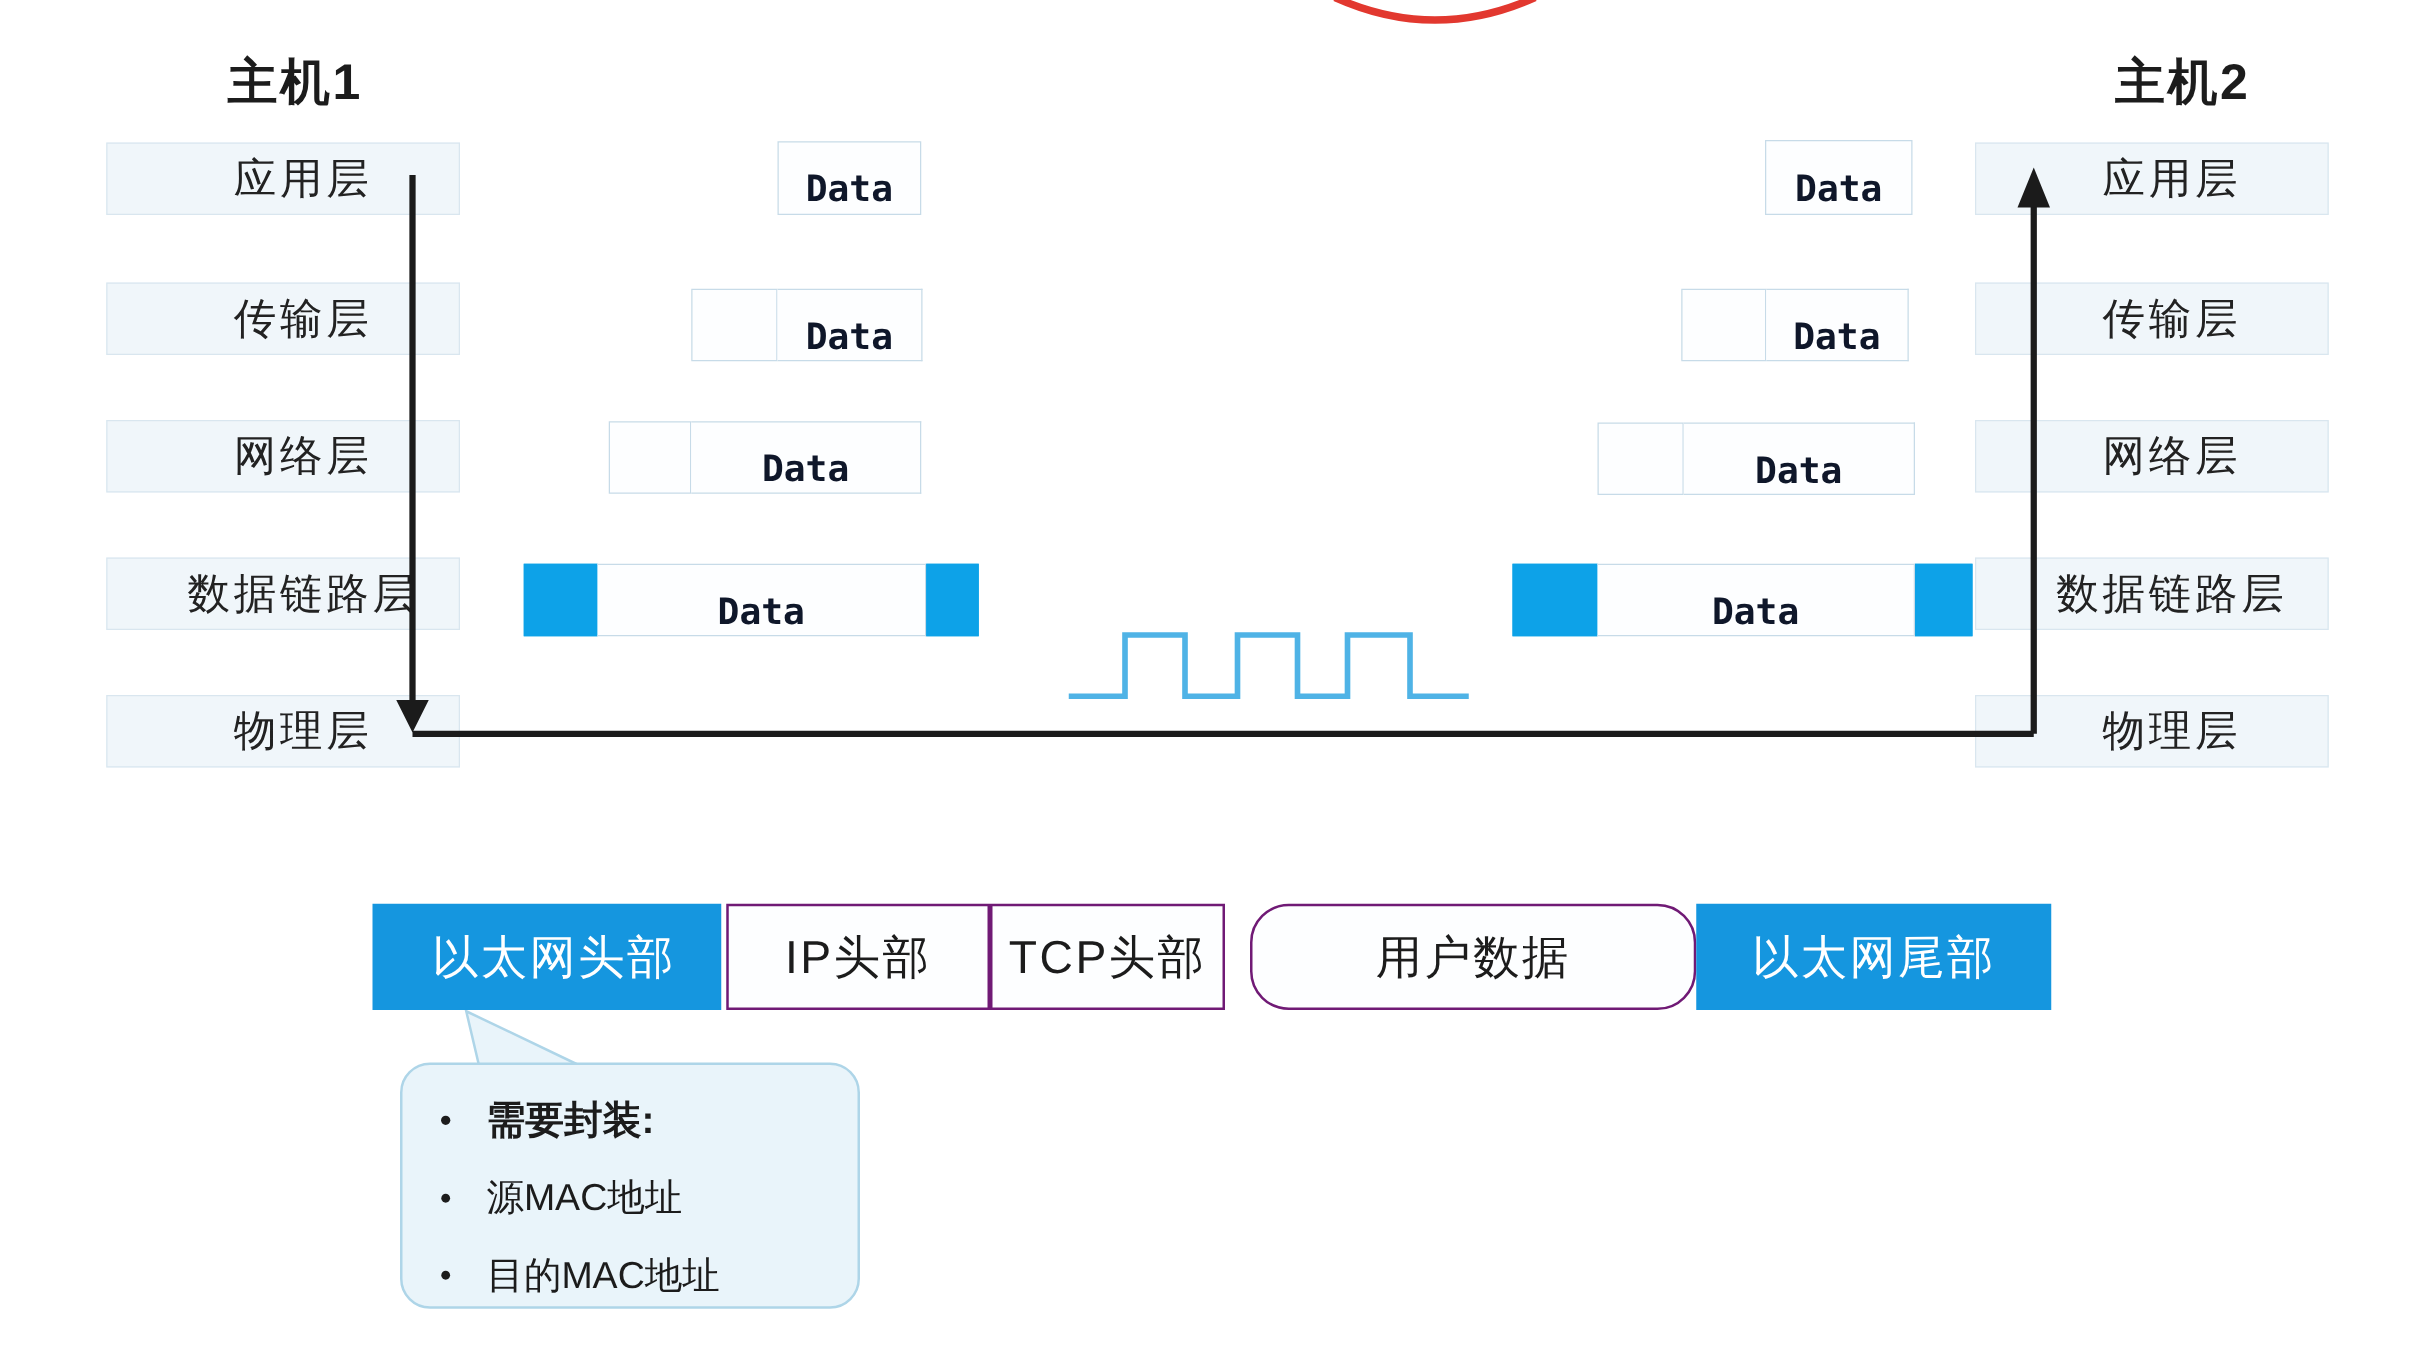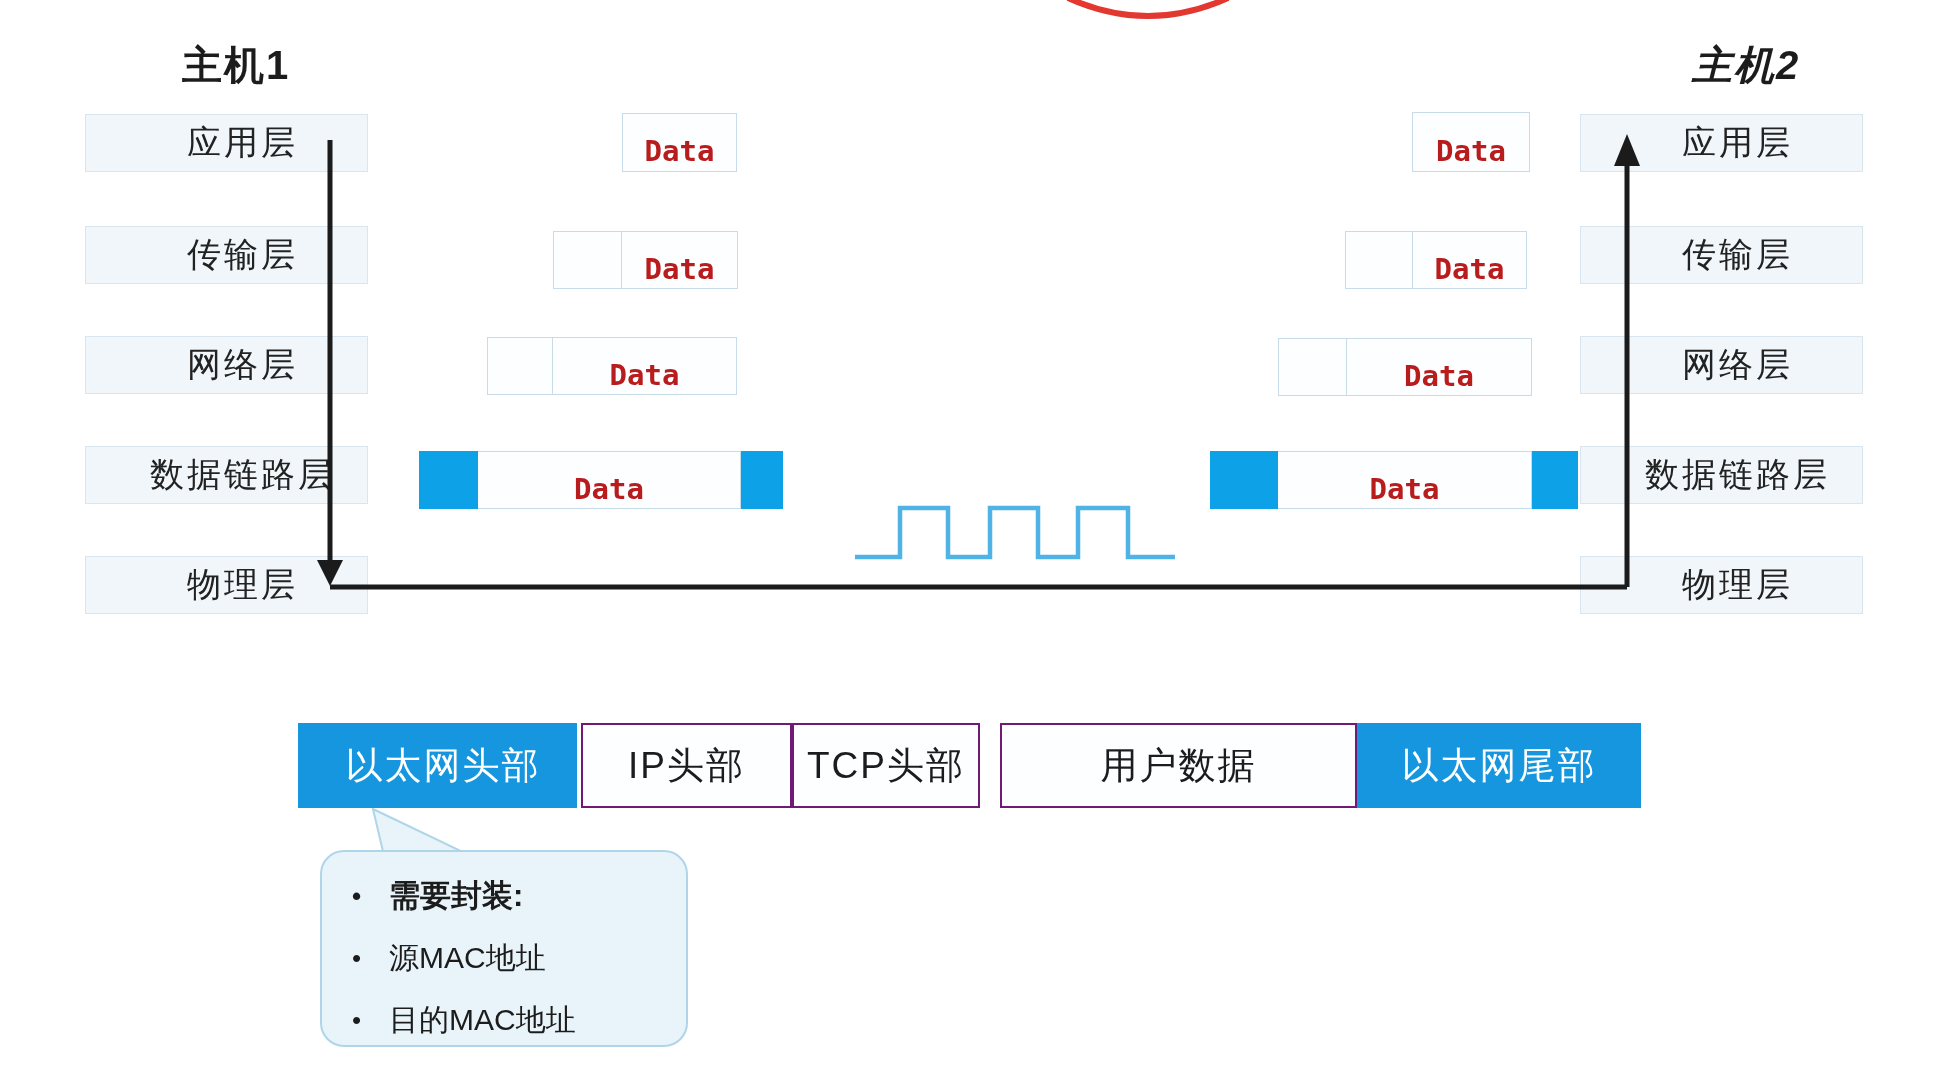--- a/index.html
+++ b/index.html
@@ -36,21 +36,21 @@
     border:1px solid #c7dbe8;
     display:flex;align-items:center;justify-content:center;
   }
   .enc-cell + .enc-cell{border-left:none;}
   .enc-cell.blue{
     background:#0da2e8;
     border:1px solid #0da2e8;
   }
   .data-label{
     font-family:"DejaVu Sans Mono","Liberation Mono",monospace;
-    font-size:29px;color:#b91c1c;font-weight:bold;margin-top:17px;
+    font-size:29px;color:#0f172a;font-weight:bold;margin-top:17px;
   }
   .bar-seg{
     position:absolute;
     top:723px;height:85px;
     box-sizing:border-box;
     display:flex;align-items:center;justify-content:center;
     font-size:37px;letter-spacing:2px;white-space:nowrap;
   }
   .bar-seg.blue{background:#1596df;color:#ffffff;border:none;}
   .bar-seg.white{background:#fdfeff;color:#1c1c1c;border:2px solid #701a75;}
@@ -75,21 +75,21 @@
     font-size:26px;margin:0 28px 0 0;line-height:1;
   }
   .callout-item.bold{font-weight:bold;font-size:31px;}
 </style>
 </head>
 <body>
 
 <div class="canvas">
 
   <div class="host-title" style="left:182px;top:38px;">主机1</div>
-  <div class="host-title" style="left:1692px;top:38px;font-style:italic;">主机2</div>
+  <div class="host-title" style="left:1692px;top:38px;">主机2</div>
 
   <div class="layer-box" style="left:85px;top:114px;">应用层</div>
   <div class="layer-box" style="left:85px;top:226px;">传输层</div>
   <div class="layer-box" style="left:85px;top:336px;">网络层</div>
   <div class="layer-box" style="left:85px;top:446px;">数据链路层</div>
   <div class="layer-box" style="left:85px;top:556px;">物理层</div>
 
   <div class="layer-box" style="left:1580px;top:114px;">应用层</div>
   <div class="layer-box" style="left:1580px;top:226px;">传输层</div>
   <div class="layer-box" style="left:1580px;top:336px;">网络层</div>
@@ -159,21 +159,21 @@
     <polygon points="1614,166 1640,166 1627,134" fill="#1b1b1b"></polygon>
 
     <polyline points="855,557 900,557 900,508 948,508 948,557 990,557 990,508 1038,508 1038,557 1078,557 1078,508 1128,508 1128,557 1175,557" fill="none" stroke="#4fb3e6" stroke-width="4.5"></polyline>
 
     <polygon points="373,809 465,853 385,860" fill="#e9f4fa" stroke="#aed5e8" stroke-width="2"></polygon>
   </svg>
 
   <div class="bar-seg blue" style="left:298px;width:279px;padding-left:11px;">以太网头部</div>
   <div class="bar-seg white" style="left:581px;width:211px;">IP头部</div>
   <div class="bar-seg white" style="left:792px;width:188px;">TCP头部</div>
-  <div class="bar-seg white" style="left:1000px;width:357px;">用户数据</div>
+  <div class="bar-seg white" style="left:1000px;width:357px;border-radius:31px;">用户数据</div>
   <div class="bar-seg blue" style="left:1357px;width:284px;">以太网尾部</div>
 
   <div class="callout">
     <div class="callout-item bold" style="top:22px;height:44px;">
       <span class="bullet">•</span>
       <span>需要封装:</span>
     </div>
     <div class="callout-item" style="top:84px;height:44px;">
       <span class="bullet">•</span>
       <span>源MAC地址</span>

